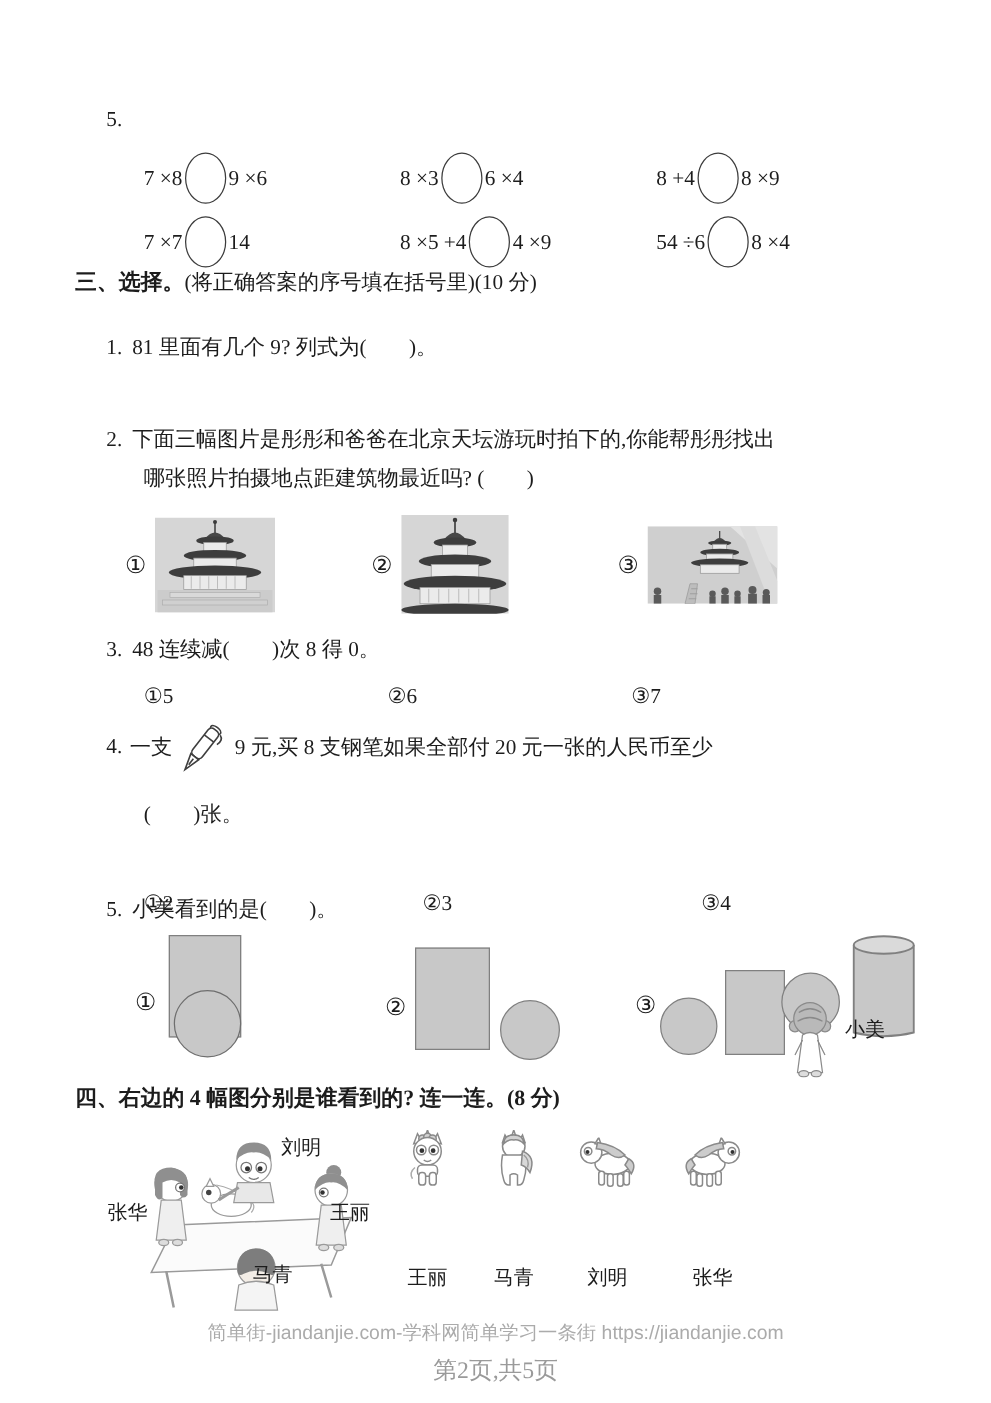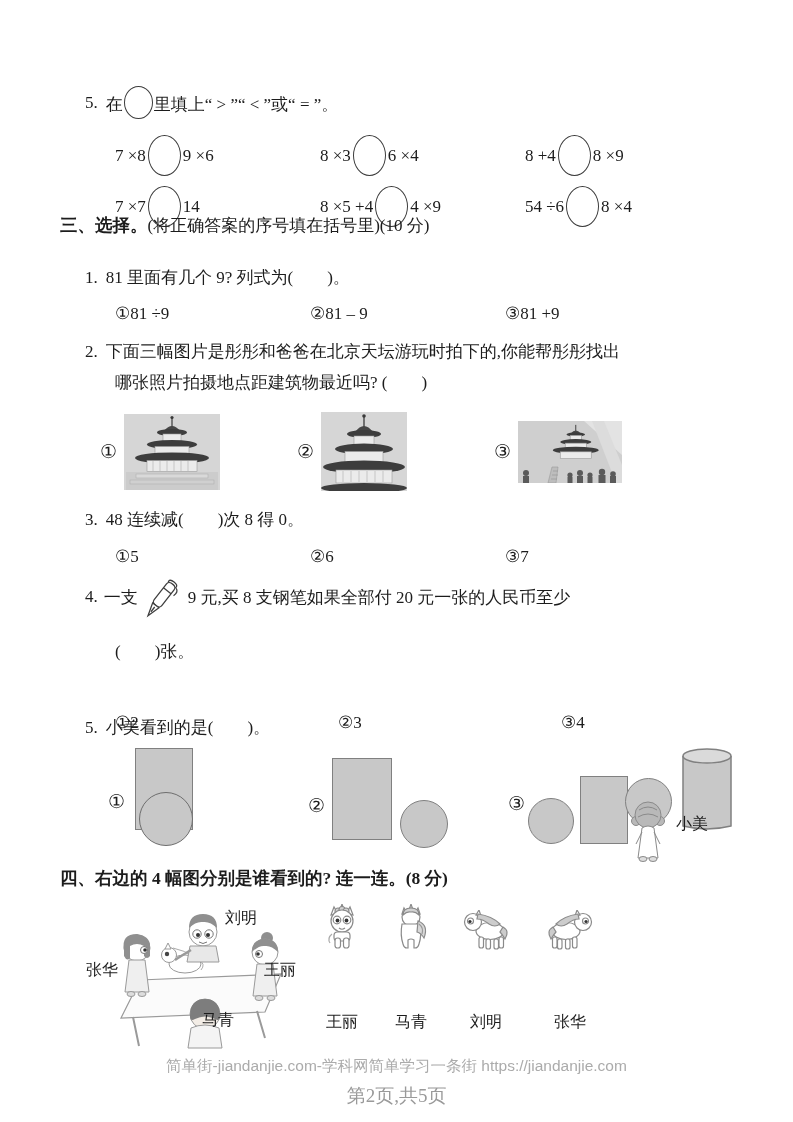--- a/index.html
+++ b/index.html
@@ -62,21 +62,20 @@
   svg{display:block;}
 </style>
 </head>
 <body>
 
 <div class="page">
 
   <div class="abs" style="top:86px;">
     <div class="qline nowrap">
       <span class="qnum">5.</span>
-      <span><span>在</span><span class="stem-circle"></span><span>里填上“ &gt; ”“ &lt; ”或“ = ”。</span></span>
     </div>
     <div class="cmp-row" style="margin-top:16px;">
       <span class="expr">
         <span>7 ×8</span>
         <span class="ans-circle"></span>
         <span>9 ×6</span>
       </span>
       <span class="expr">
         <span>8 ×3</span>
         <span class="ans-circle"></span>
@@ -109,25 +108,20 @@
 
   <div class="abs nowrap" style="top:213px;">
     <span class="bold-head">三、选择。</span><span class="sub-head">(将正确答案的序号填在括号里)(10 分)</span>
   </div>
 
   <div class="abs" style="top:266px;">
     <div class="qline nowrap">
       <span class="qnum">1.</span>
       <span>81 里面有几个 9? 列式为(　　)。</span>
     </div>
-  </div>
-  <div class="abs opt-row" style="top:303px;">
-    <span class="opt">①81 ÷9</span>
-    <span class="opt">②81 – 9</span>
-    <span class="opt">③81 +9</span>
   </div>
 
   <div class="abs" style="top:340px;">
     <div class="qline nowrap">
       <span class="qnum">2.</span>
       <span>下面三幅图片是彤彤和爸爸在北京天坛游玩时拍下的,你能帮彤彤找出</span>
     </div>
     <div class="nowrap" style="margin-left:55px;margin-top:8px;">哪张照片拍摄地点距建筑物最近吗? (　　)</div>
   </div>
 

